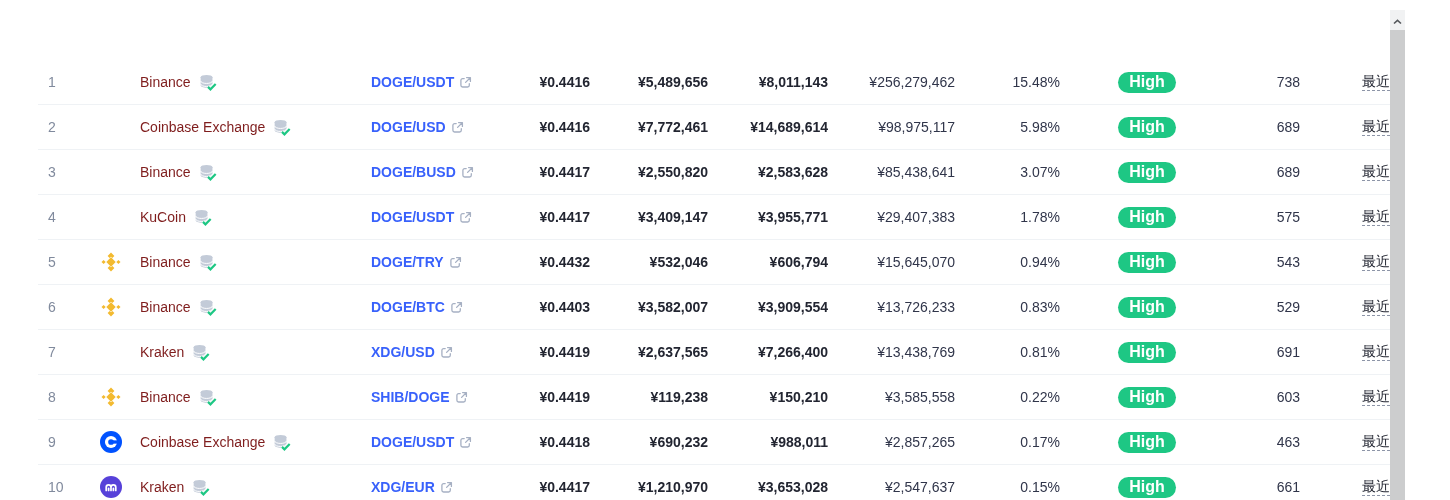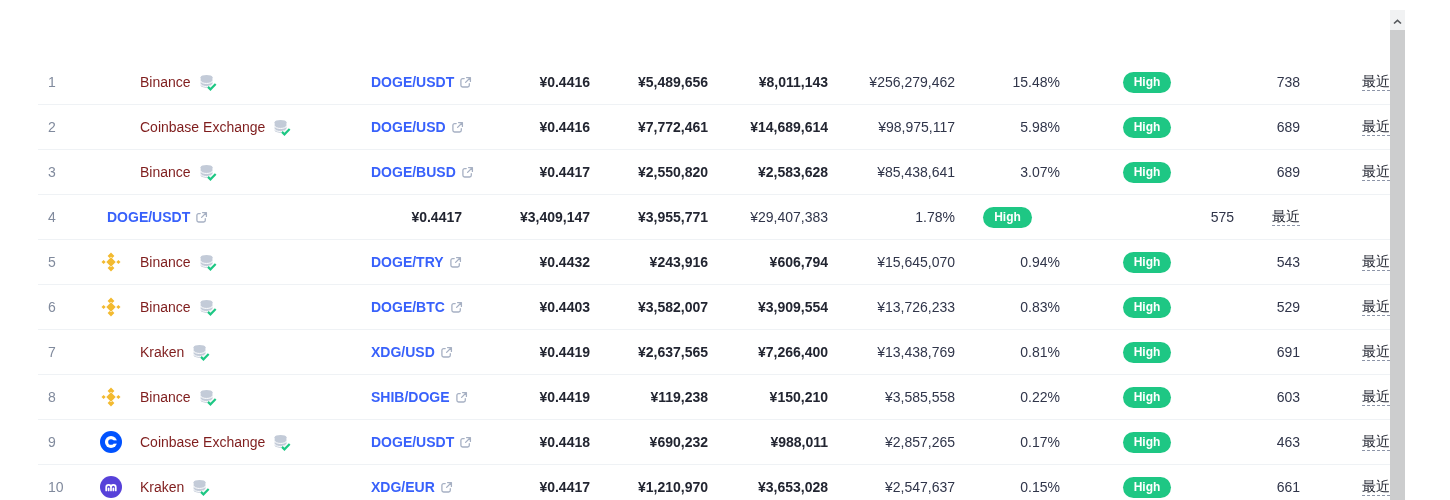--- a/index.html
+++ b/index.html
@@ -22,21 +22,21 @@
   .c-exch { display: flex; align-items: center; padding-left: 13px; }
   .logo-slot { width: 24px; height: 24px; display: inline-flex; align-items: center; justify-content: center; margin-right: 5px; flex: 0 0 24px; }
   .exch-name { font-weight: 400; color: #7f1d1d; margin-right: 7px; white-space: nowrap; padding-left: 12px; }
   .c-pair { display: flex; align-items: center; padding-left: 8px; }
   .pair-link { color: #3861fb; font-weight: 700; cursor: pointer; white-space: nowrap; margin-left: 13px; }
   .ext-icon { margin-left: 5px; display: inline-flex; }
   .num { text-align: right; font-weight: 600; font-variant-numeric: tabular-nums; }
   .num-light { text-align: right; font-weight: 400; color: #30354a; font-variant-numeric: tabular-nums; }
   .c-badge { display: flex; justify-content: center; }
   .badge {
-    background: #1ec784; color: #ffffff; font-size: 12px; font-weight: 700;
+    background: #1ec784; color: #ffffff; font-size: 16px; font-weight: 700;
     padding: 3px 11px 4px; border-radius: 12px; line-height: 14px;
   }
   .c-recent { text-align: right; }
   .recent-link { color: #222531; border-bottom: 1px dashed #8d95a8; padding-bottom: 1px; cursor: pointer; }
 
   
   .scrollbar { position: absolute; left: 1390px; top: 0; width: 15px; height: 500px; background: #ffffff; }
   .scroll-btn { position: absolute; left: 0; top: 10px; width: 15px; height: 20px; background: #f1f2f3;
     display: flex; align-items: center; justify-content: center; cursor: pointer; }
   .scroll-thumb { position: absolute; left: 0; top: 30px; width: 15px; height: 470px; background: #cccdce; cursor: pointer; }
@@ -149,20 +149,34 @@
     <div class="num-light">¥85,438,641</div>
     <div class="num-light">3.07%</div>
     <div class="c-badge">
           <span class="badge">High</span>
         </div>
     <div class="num-light">689</div>
     <div class="c-recent"><span class="recent-link">最近</span></div>
       </div>
       <div class="mrow">
     <div class="c-rank">4</div>
+    <div class="c-exch">
+      <span class="logo-slot"></span>
+      <span class="exch-name">KuCoin</span>
+      <span style="display:inline-flex">
+            <svg width="19" height="19" viewBox="0 0 20 20">
+      <ellipse cx="9" cy="4.6" rx="6.2" ry="2.6" fill="#c3cbd8"></ellipse>
+      <path d="M2.8 4.6 v8.2 c0 1.45 2.8 2.6 6.2 2.6 s6.2 -1.15 6.2 -2.6 V4.6" fill="#c3cbd8"></path>
+      <path d="M2.8 8.4 c0 1.45 2.8 2.6 6.2 2.6 s6.2 -1.15 6.2 -2.6" fill="none" stroke="#ffffff" stroke-width="1"></path>
+      <path d="M2.8 11.6 c0 1.45 2.8 2.6 6.2 2.6 s6.2 -1.15 6.2 -2.6" fill="none" stroke="#ffffff" stroke-width="1"></path>
+      <path d="M10.5 14.6 l2.6 2.6 L18.6 11.6" fill="none" stroke="#ffffff" stroke-width="4.4"></path>
+      <path d="M10.5 14.6 l2.6 2.6 L18.6 11.6" fill="none" stroke="#1ec784" stroke-width="2.3"></path>
+            </svg>
+          </span>
+    </div>
     <div class="c-pair">
       <span class="pair-link">DOGE/USDT</span>
       <span class="ext-icon">
             <svg width="13" height="13" viewBox="0 0 13 13">
       <path d="M5.2 2.6 H3.6 A1.7 1.7 0 0 0 1.9 4.3 v5 a1.7 1.7 0 0 0 1.7 1.7 h5 a1.7 1.7 0 0 0 1.7 -1.7 V7.7" fill="none" stroke="#a6b0c3" stroke-width="1.3" stroke-linecap="round"></path>
       <path d="M7.6 1.6 h3.8 v3.8 M11.2 1.8 L6.6 6.4" fill="none" stroke="#a6b0c3" stroke-width="1.3" stroke-linecap="round" stroke-linejoin="round"></path>
             </svg>
           </span>
     </div>
     <div class="num">¥0.4417</div>
@@ -203,21 +217,21 @@
     <div class="c-pair">
       <span class="pair-link">DOGE/TRY</span>
       <span class="ext-icon">
             <svg width="13" height="13" viewBox="0 0 13 13">
       <path d="M5.2 2.6 H3.6 A1.7 1.7 0 0 0 1.9 4.3 v5 a1.7 1.7 0 0 0 1.7 1.7 h5 a1.7 1.7 0 0 0 1.7 -1.7 V7.7" fill="none" stroke="#a6b0c3" stroke-width="1.3" stroke-linecap="round"></path>
       <path d="M7.6 1.6 h3.8 v3.8 M11.2 1.8 L6.6 6.4" fill="none" stroke="#a6b0c3" stroke-width="1.3" stroke-linecap="round" stroke-linejoin="round"></path>
             </svg>
           </span>
     </div>
     <div class="num">¥0.4432</div>
-    <div class="num">¥243,916</div>
+    <div class="num">¥532,046</div>
     <div class="num">¥606,794</div>
     <div class="num-light">¥15,645,070</div>
     <div class="num-light">0.94%</div>
     <div class="c-badge">
           <span class="badge">High</span>
         </div>
     <div class="num-light">543</div>
     <div class="c-recent"><span class="recent-link">最近</span></div>
       </div>
       <div class="mrow">

